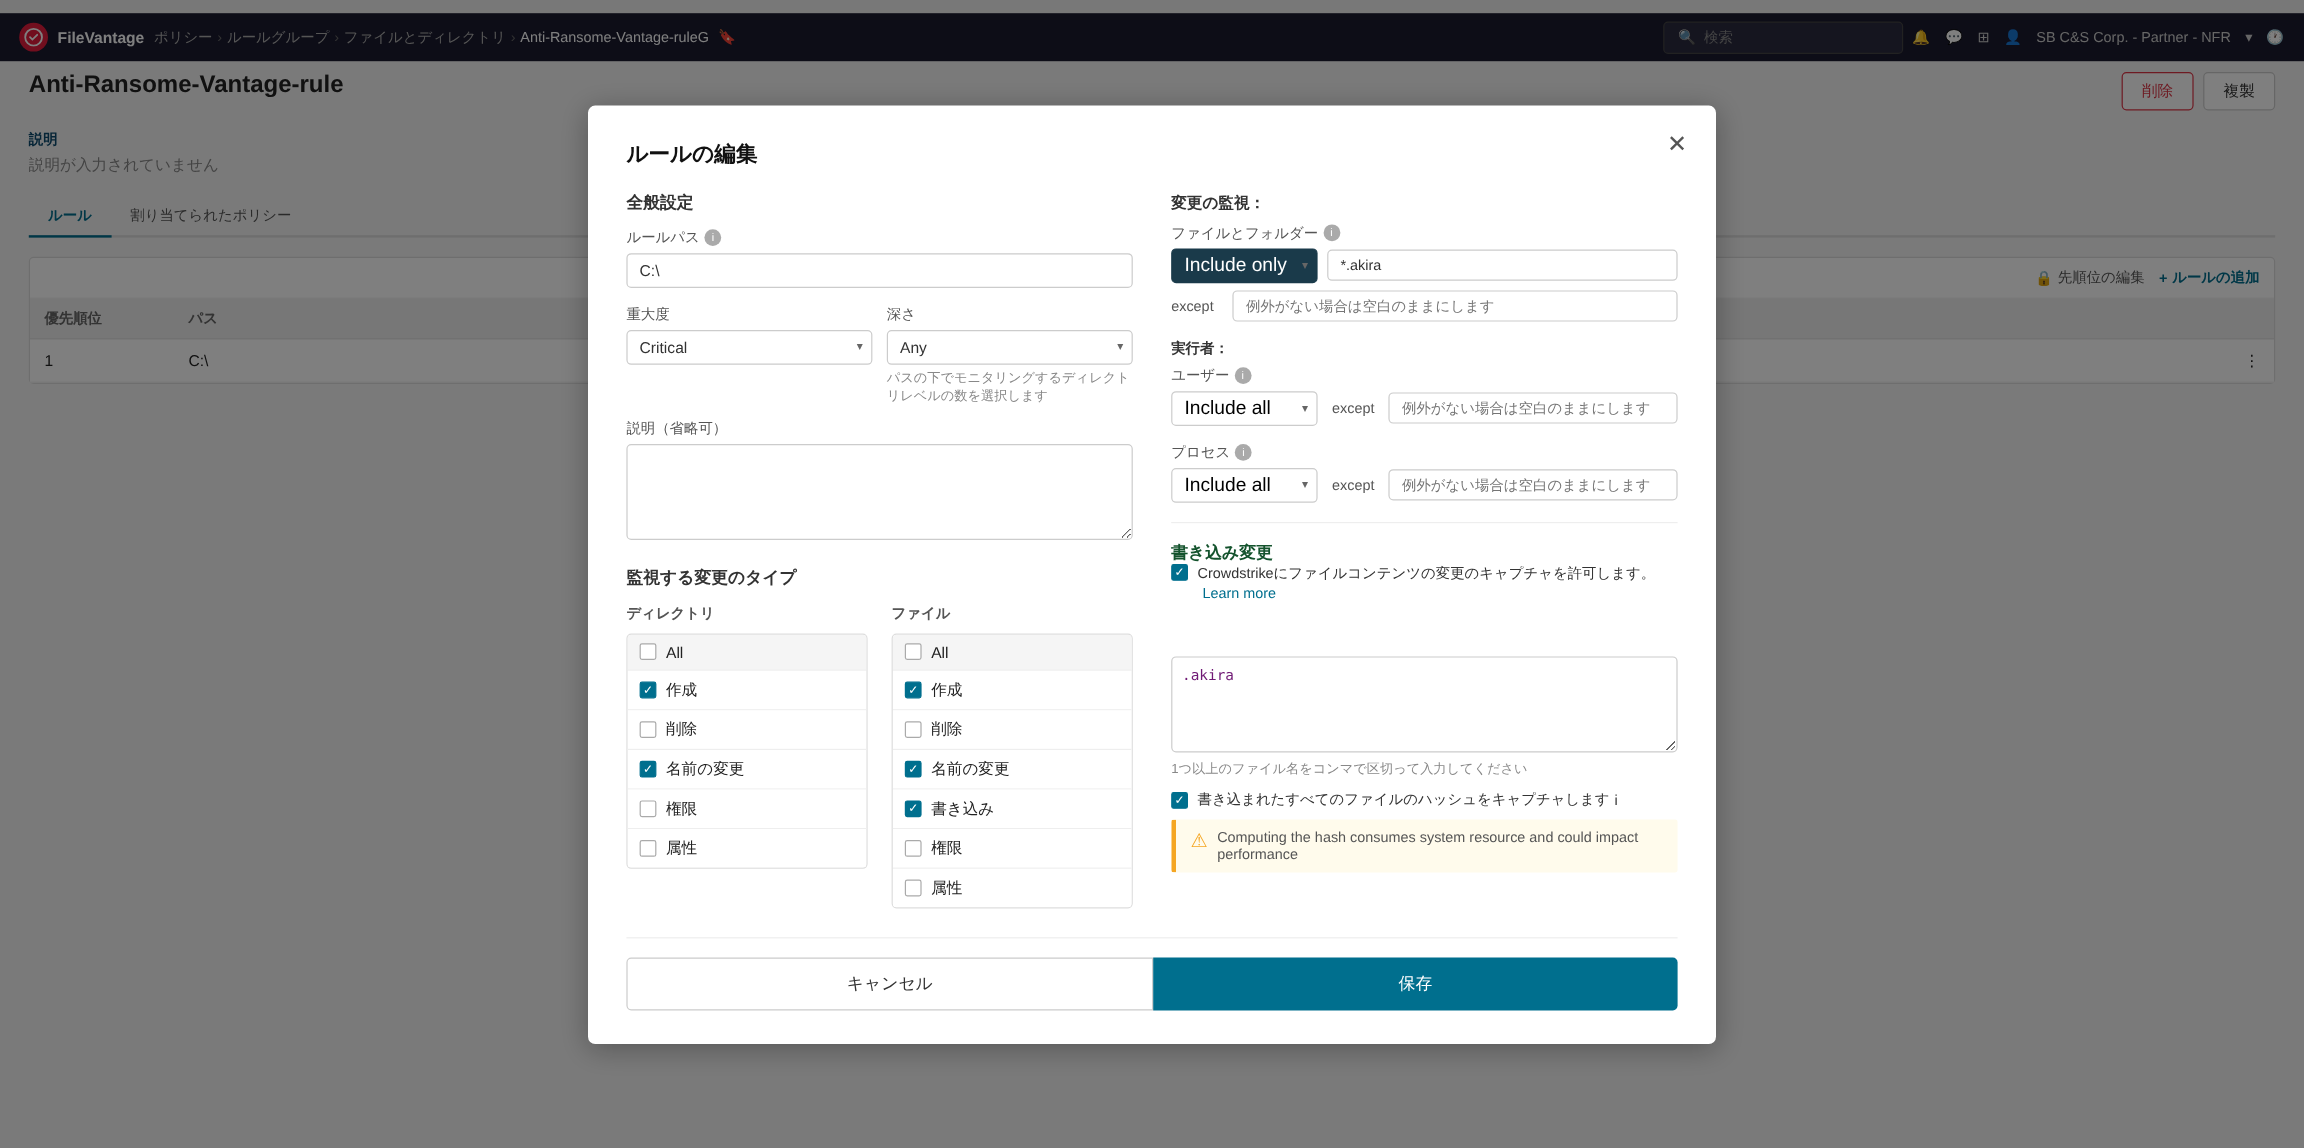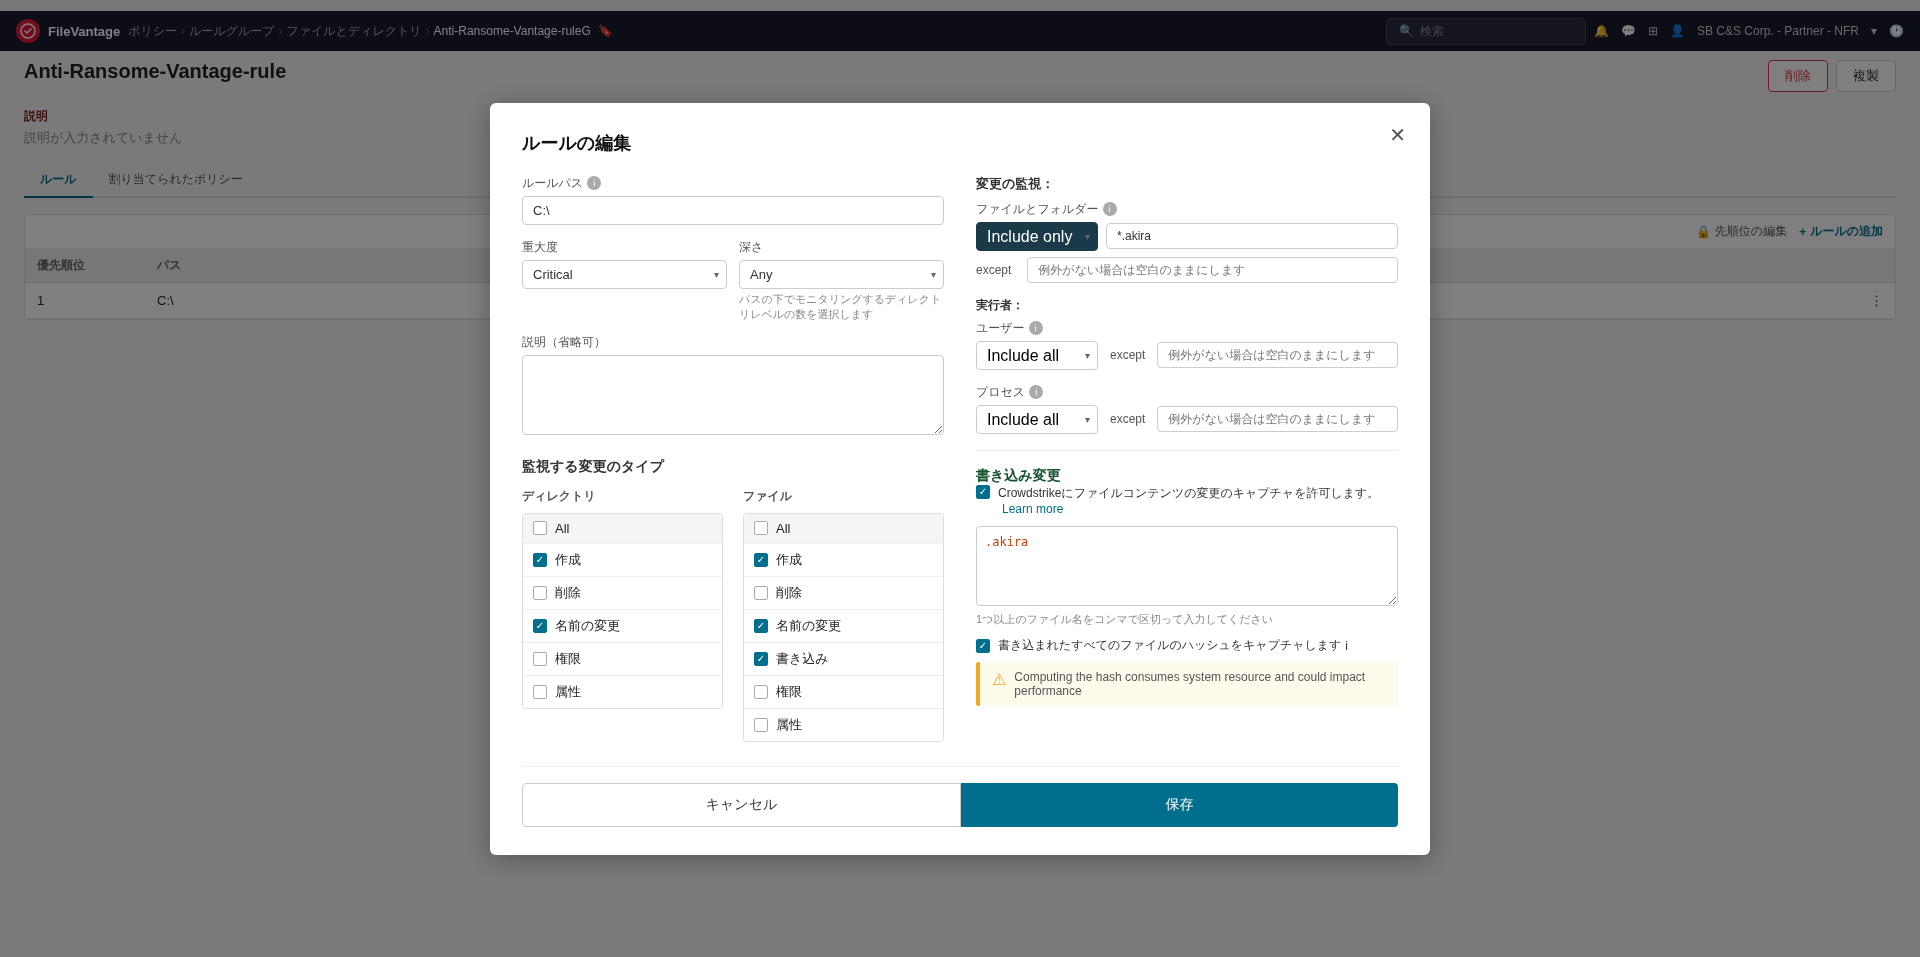--- a/index.html
+++ b/index.html
@@ -26,21 +26,21 @@
     .topnav-right { display: flex; align-items: center; gap: 12px; color: #ccc; font-size: 12px; margin-left: auto; }
 
     
     .page { margin-top: 40px; padding: 20px 24px; min-height: calc(100vh - 40px); background: #f5f5f5; }
     .page-header { display: flex; justify-content: space-between; align-items: flex-start; margin-bottom: 16px; }
     .page-title { font-size: 20px; font-weight: 600; color: #222; }
     .page-actions { display: flex; gap: 8px; }
     .btn-delete { background: white; border: 1px solid #dc3545; color: #dc3545; padding: 6px 16px; border-radius: 4px; cursor: pointer; font-size: 13px; }
     .btn-duplicate { background: white; border: 1px solid #ccc; color: #333; padding: 6px 16px; border-radius: 4px; cursor: pointer; font-size: 13px; }
 
-    .section-label { font-size: 12px; color: #7f1d1d; margin-bottom: 4px; font-weight: 600; }
+    .section-label { font-size: 12px; color: #0c4a6e; margin-bottom: 4px; font-weight: 600; }
     .section-value { font-size: 13px; color: #888; }
 
     .tabs { display: flex; border-bottom: 2px solid #ddd; margin-bottom: 16px; margin-top: 16px; }
     .tab { padding: 8px 16px; cursor: pointer; font-size: 12px; color: #555; border-bottom: 2px solid transparent; margin-bottom: -2px; }
     .tab.active { color: #006f8e; border-bottom-color: #006f8e; font-weight: 600; }
 
     .table-header { display: flex; padding: 8px 12px; background: #eee; font-size: 12px; color: #666; font-weight: 600; border-bottom: 1px solid #ddd; }
     .table-row { display: flex; padding: 10px 12px; background: white; border-bottom: 1px solid #eee; align-items: center; }
     .col-priority { width: 120px; }
     .col-path { flex: 1; }
@@ -103,21 +103,21 @@
     .change-type-row:last-child { border-bottom: none; }
     .checkbox { width: 14px; height: 14px; border: 1px solid #aaa; border-radius: 2px; display: inline-flex; align-items: center; justify-content: center; cursor: pointer; background: white; flex-shrink: 0; }
     .checkbox.checked { background: #006f8e; border-color: #006f8e; color: white; font-size: 10px; }
 
     
     .write-section { margin-top: 0; }
     .write-heading { font-size: 14px; font-weight: 700; color: #14532d; }
     .write-checkbox-row { display: flex; align-items: flex-start; gap: 8px; margin-bottom: 10px; }
     .write-checkbox-label { font-size: 12px; color: #333; line-height: 1.4; }
     .learn-more { color: #006f8e; text-decoration: none; font-size: 12px; margin-left: 4px; }
-    .file-names-textarea { width: 100%; border: 1px solid #ccc; border-radius: 4px; padding: 8px; font-size: 12px; min-height: 80px; resize: vertical; color: #c2410c; }
+    .file-names-textarea { width: 100%; border: 1px solid #ccc; border-radius: 4px; padding: 8px; font-size: 12px; min-height: 80px; resize: vertical; color: #701a75; margin-top: 36px; }
     .file-names-hint { font-size: 11px; color: #888; margin-top: 3px; }
     .hash-checkbox-row { display: flex; align-items: center; gap: 8px; margin-top: 10px; margin-bottom: 8px; }
     .hash-label { font-size: 12px; color: #333; display: flex; align-items: center; gap: 4px; text-align: right; }
     .warning-box { background: #fffbec; border-left: 4px solid #f5a623; padding: 8px 12px; border-radius: 2px; display: flex; align-items: flex-start; gap: 8px; }
     .warning-icon { color: #f5a623; font-size: 16px; flex-shrink: 0; }
     .warning-text { font-size: 12px; color: #555; }
 
     
     .modal-footer { display: flex; gap: 0; margin-top: 24px; border-top: 1px solid #eee; padding-top: 16px; }
     .btn-cancel { flex: 1; padding: 12px; border: 1px solid #ccc; background: white; color: #333; font-size: 14px; cursor: pointer; border-radius: 4px 0 0 4px; }
@@ -208,20 +208,21 @@
 </div>
 
 <div class="modal-overlay">
   <div class="modal">
     <h2 class="modal-title">ルールの編集</h2>
     <button class="modal-close">✕</button>
 
     <div class="modal-body">
 
       <div class="modal-left">
+        <div class="section-heading">全般設定</div>
 
         <div class="form-group">
           <div class="form-label">
             <span>ルールパス</span>
             <span class="info-icon">i</span>
           </div>
           <input type="text" class="form-input" value="C:\" style="">
         </div>
 
         <div class="form-row">

